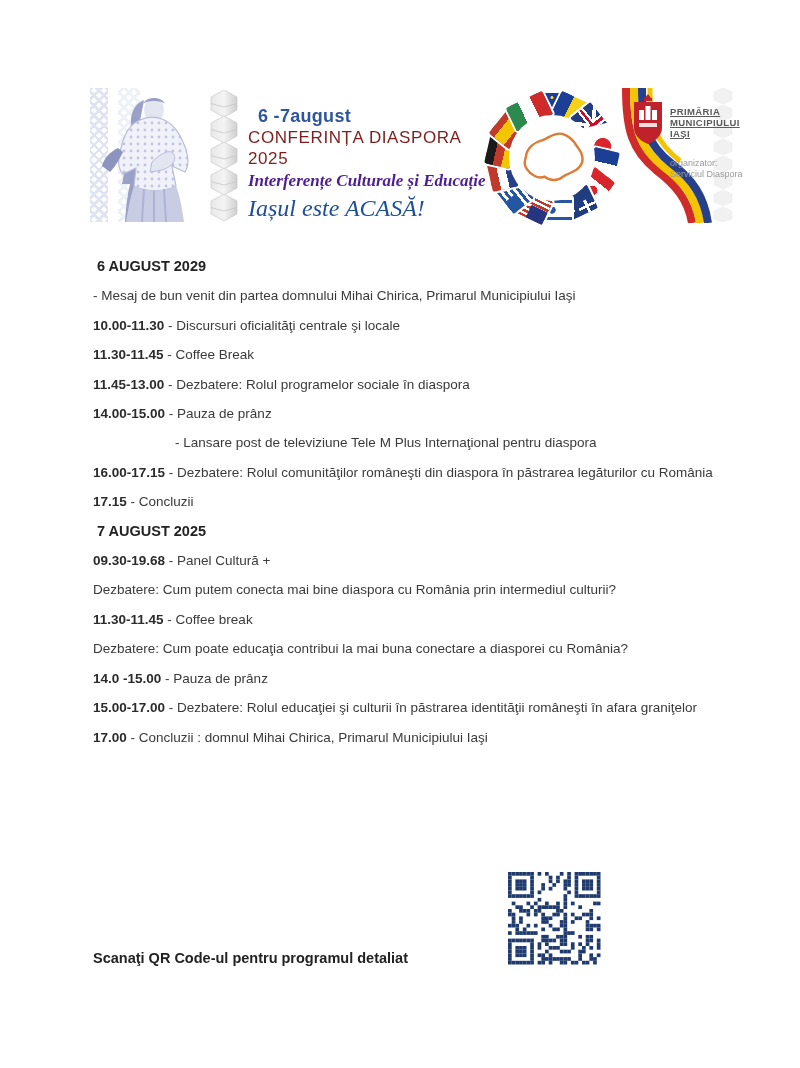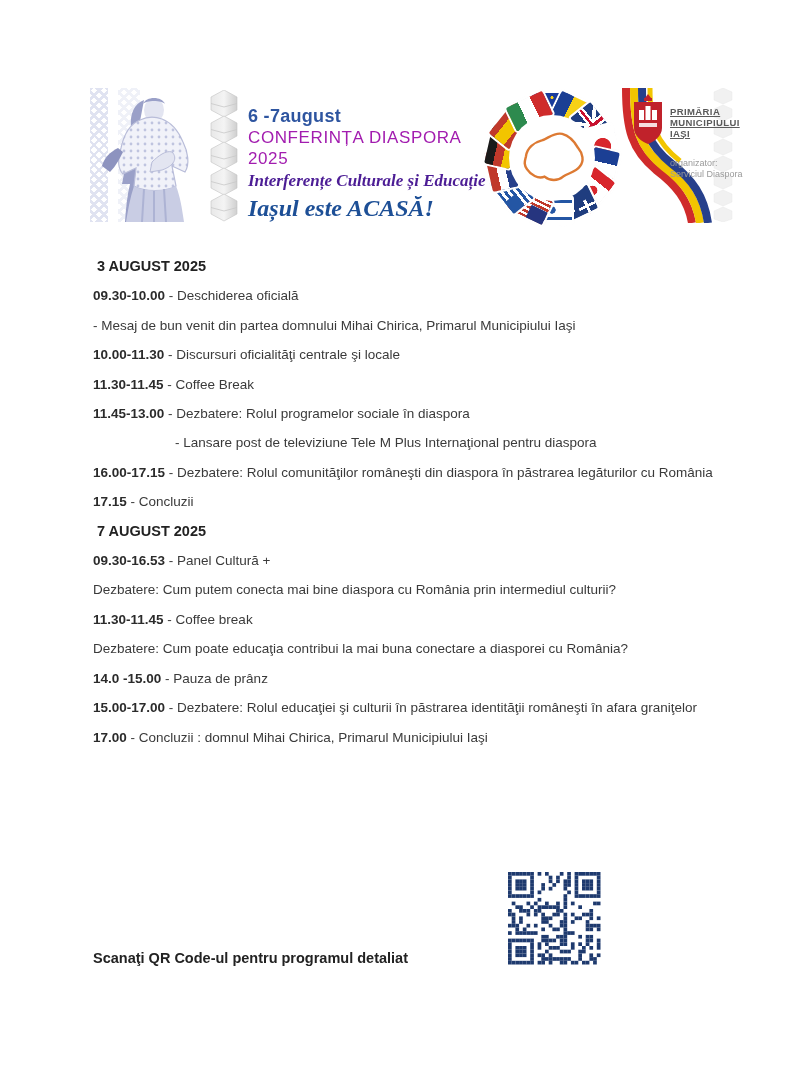--- a/index.html
+++ b/index.html
@@ -15,25 +15,25 @@
       repeating-linear-gradient(-45deg,#dde1f0 0 2.5px,transparent 2.5px 7px);
     opacity:.9;}
   .embroidery-strip.light{left:28px;width:22px;opacity:.45;}
 
   .woman-wrap{position:absolute;left:10px;top:4px;width:106px;height:130px;}
 
   .column-main{position:absolute;left:116px;top:2px;width:36px;height:132px;}
   .column-faded{position:absolute;left:622px;top:0px;width:22px;height:134px;opacity:.55;}
 
   .title-block{position:absolute;left:158px;top:18px;width:250px;}
-  .t-dates{font-size:18px;font-weight:bold;letter-spacing:.3px;line-height:21px;}
+  .t-dates{font-size:18px;font-weight:bold;letter-spacing:.3px;line-height:21px;margin-left:10px;}
   .t-title{font-size:17px;letter-spacing:.6px;line-height:21px;}
   .t-subtitle{font-family:"Liberation Serif",serif;font-style:italic;font-weight:bold;
               font-size:17px;line-height:24px;}
-  .t-tagline{font-family:"Liberation Serif",serif;font-style:italic;font-weight:bold;
+  .t-tagline{font-family:"Liberation Serif",serif;font-style:italic;font-weight:normal;
              font-size:24px;line-height:30px;}
 
   
   .flag-ring{position:absolute;left:398px;top:6px;width:128px;height:128px;}
   .flag{position:absolute;left:50%;top:50%;width:40px;height:26px;margin:-13px 0 0 -20px;
         box-shadow:0 0 0 2px #fff,0 1px 3px rgba(0,0,0,.35);border-radius:2px;}
   .center-disc{position:absolute;left:50%;top:50%;width:86px;height:86px;margin:-43px 0 0 -43px;
         background:#fff;border-radius:50%;z-index:5;display:flex;align-items:center;justify-content:center;}
 
   .flag-eu{background-image:
@@ -156,21 +156,21 @@
         <use href="#mod" y="0"></use>
           <use href="#mod" y="26"></use>
           <use href="#mod" y="52"></use>
         <use href="#mod" y="78"></use>
           <use href="#mod" y="104"></use>
       </svg>
     </div>
 
     <div class="title-block">
       <div class="t-dates" style="color: rgb(46, 85, 160);">6 -7august</div>
-      <div class="t-title" style="color: #a21caf;">CONFERINȚA DIASPORA 2025</div>
+      <div class="t-title" style="color: #7f1d1d;">CONFERINȚA DIASPORA 2025</div>
       <div class="t-subtitle" style="color: #4c1d95;">Interferențe Culturale și Educație</div>
       <div class="t-tagline" style="color: rgb(29, 79, 150);">Iașul este ACASĂ!</div>
     </div>
 
     <div class="flag-ring">
       <div class="center-disc">
         <svg width="78" height="78" viewBox="0 0 84 84">
           <path d="M14,40 C15,31 23,25 31,23 C38,21 44,14 53,16 C61,18 66,24 70,31 C75,37 77,45 72,51 C68,57 60,58 54,62 C48,67 40,67 34,62 C27,65 19,60 15,54 C11,48 13,45 14,40 Z" fill="none" stroke="#dd7a33" stroke-width="2.6" stroke-linejoin="round"></path>
         </svg>
       </div>
@@ -230,31 +230,31 @@
           <polygon points="11,68 20,72 20,80 11,84 2,80 2,72"></polygon>
             <polygon points="11,85 20,89 20,97 11,101 2,97 2,89"></polygon>
           <polygon points="11,102 20,106 20,114 11,118 2,114 2,106"></polygon>
             <polygon points="11,119 20,123 20,131 11,134 2,131 2,123"></polygon>
         </g>
       </svg>
     </div>
   </div>
 
   <div class="schedule">
-      <div class="row day-header">3 AUGUST 2025</div>
-      <div class="row"><span class="time">09.30-10.00</span> - Deschiderea oficială</div>
+      <div class="row day-header">6 AUGUST 2029</div>
       <div class="row">- Mesaj de bun venit din partea domnului Mihai Chirica, Primarul Municipiului Iaşi</div>
       <div class="row"><span class="time">10.00-11.30</span> - Discursuri oficialităţi centrale şi locale</div>
       <div class="row"><span class="time">11.30-11.45</span> - Coffee Break</div>
       <div class="row"><span class="time">11.45-13.00</span> - Dezbatere: Rolul programelor sociale în diaspora</div>
+      <div class="row"><span class="time">14.00-15.00</span> - Pauza de prânz</div>
       <div class="row indent">- Lansare post de televiziune Tele M Plus Internaţional pentru diaspora</div>
       <div class="row"><span class="time">16.00-17.15</span> - Dezbatere: Rolul comunităţilor româneşti din diaspora în păstrarea legăturilor cu România</div>
       <div class="row"><span class="time">17.15</span> -  Concluzii</div>
       <div class="row day-header">7 AUGUST 2025</div>
-      <div class="row"><span class="time">09.30-16.53</span> - Panel Cultură +</div>
+      <div class="row"><span class="time">09.30-19.68</span> - Panel Cultură +</div>
       <div class="row">Dezbatere: Cum putem conecta mai bine diaspora cu România prin intermediul culturii?</div>
       <div class="row"><span class="time">11.30-11.45</span> - Coffee break</div>
       <div class="row">Dezbatere: Cum poate educaţia contribui la mai buna conectare a diasporei cu România?</div>
       <div class="row"><span class="time">14.0 -15.00</span> - Pauza de prânz</div>
       <div class="row"><span class="time">15.00-17.00</span> - Dezbatere: Rolul educaţiei şi culturii în păstrarea identităţii româneşti în afara graniţelor</div>
       <div class="row"><span class="time">17.00</span> - Concluzii : domnul Mihai Chirica, Primarul Municipiului Iaşi</div>
     </div>
 
   <div class="qr-box"><svg width="92.5" height="92.5" xmlns="http://www.w3.org/2000/svg">
         <g fill="#1e3a6e">

